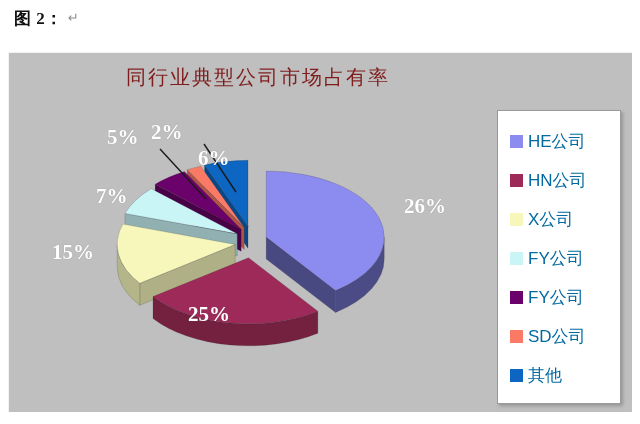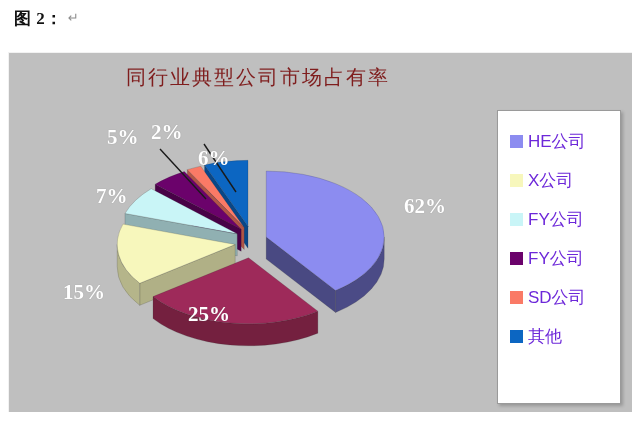--- a/index.html
+++ b/index.html
@@ -99,21 +99,21 @@
   }
   .legend-swatch {
     width: 13px;
     height: 13px;
     flex: 0 0 13px;
     margin-right: 5px;
   }
   .legend-label {
     font-family: "Liberation Sans", sans-serif;
     font-size: 17px;
-    color: #6d28d9;
+    color: #0369a1;
     white-space: nowrap;
     letter-spacing: 0px;
     text-align: right;
   }
 </style>
 </head>
 <body>
 
 <div id="doc-caption">
   <span>图 2：</span><span class="pilcrow">↵</span>
@@ -145,34 +145,38 @@
           <path d="M 227.1969865504778 170.5029514406437 L 131.732981214234 209.29677809194692 A 118 66 0 0 1 114.97231762764966 150.10782981189718 Z" fill="#f7f7bc" stroke="rgba(40,40,40,0.30)" stroke-width="0.6"></path>
           <path d="M 309.85570832986815 237.19813507826873 A 118 66 0 0 1 145.03304322311251 222.59684010082543 L 145.03304322311251 244.59684010082543 A 118 66 0 0 0 309.85570832986815 259.1981350782687 Z" fill="#74203f" stroke="rgba(40,40,40,0.30)" stroke-width="0.6"></path>
           <path d="M 240.4970485593563 183.8030134495222 L 309.85570832986815 237.19813507826873 A 118 66 0 0 1 145.03304322311251 222.59684010082543 Z" fill="#9e2a5a" stroke="rgba(40,40,40,0.30)" stroke-width="0.6"></path>
         </g>
       <g id="leader-group">
           <polyline points="198,125 152,75" fill="none" stroke="#1a1a1a" stroke-width="1.4"></polyline>
           <polyline points="228,118 196,70" fill="none" stroke="#1a1a1a" stroke-width="1.4"></polyline>
         </g>
     </svg>
     <div id="slice-label-layer">
-        <div class="slice-label" style="left: 396px; top: 120px;">62%</div>
+        <div class="slice-label" style="left: 396px; top: 120px;">26%</div>
         <div class="slice-label" style="left: 180px; top: 228px;">25%</div>
-        <div class="slice-label" style="left: 55px; top: 166px; margin-top: 40px;">15%</div>
+        <div class="slice-label" style="left: 44px; top: 166px;">15%</div>
         <div class="slice-label" style="left: 88px; top: 110px;">7%</div>
         <div class="slice-label" style="left: 99px; top: 51px;">5%</div>
         <div class="slice-label" style="left: 143px; top: 46px;">2%</div>
         <div class="slice-label" style="left: 190px; top: 72px;">6%</div>
       </div>
   </div>
 
   <div id="legend-box">
     <div class="legend-item">
       <span class="legend-swatch" style="background: rgb(140, 140, 240);"></span>
       <span class="legend-label">HE公司</span>
+    </div>
+    <div class="legend-item">
+      <span class="legend-swatch" style="background: rgb(158, 42, 90);"></span>
+      <span class="legend-label">HN公司</span>
     </div>
     <div class="legend-item">
       <span class="legend-swatch" style="background: rgb(247, 247, 188);"></span>
       <span class="legend-label">X公司</span>
     </div>
     <div class="legend-item">
       <span class="legend-swatch" style="background: rgb(201, 245, 247);"></span>
       <span class="legend-label">FY公司</span>
     </div>
     <div class="legend-item">

